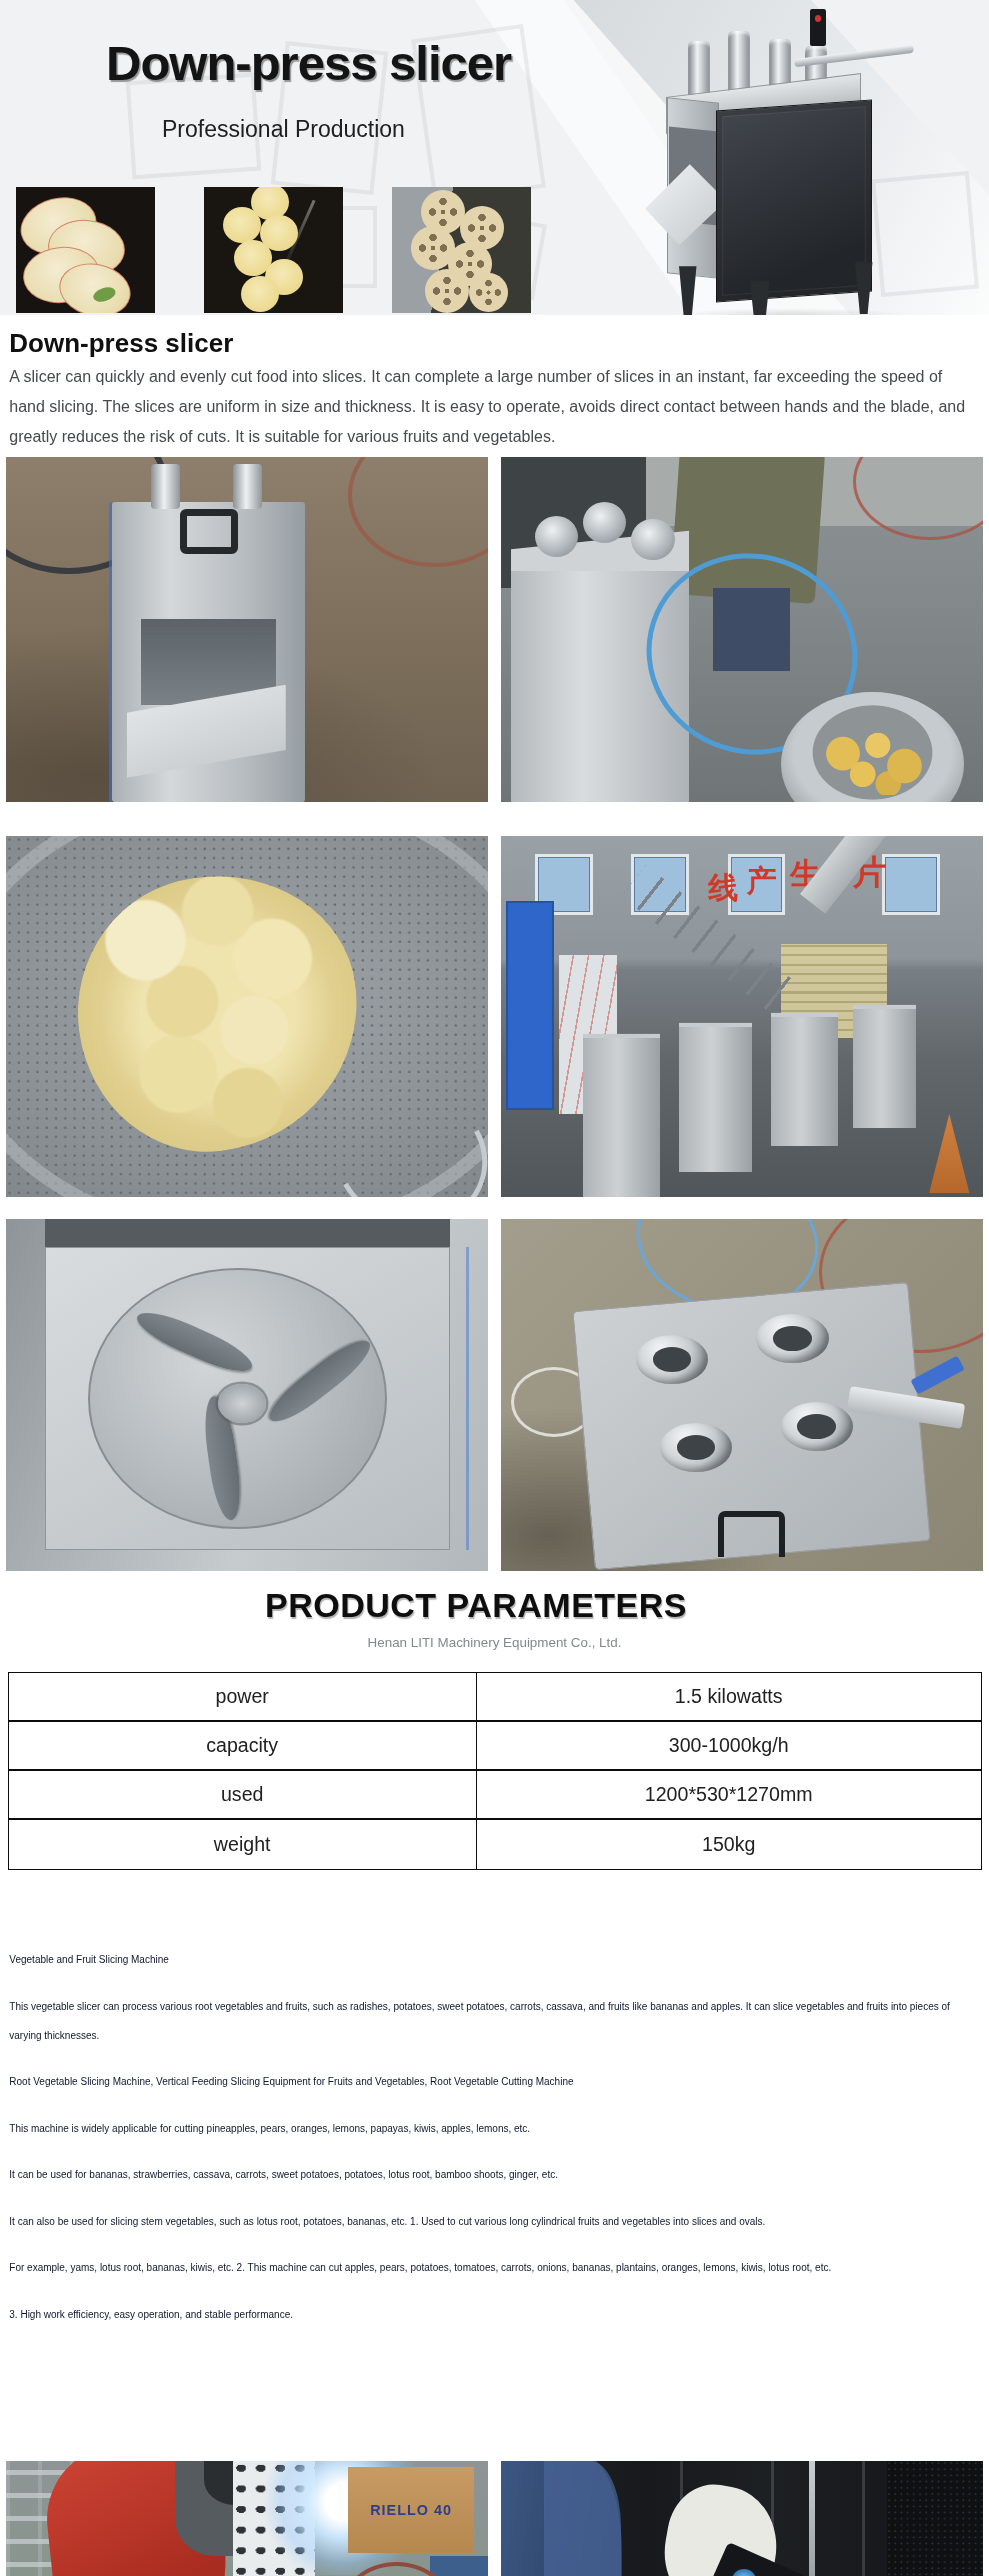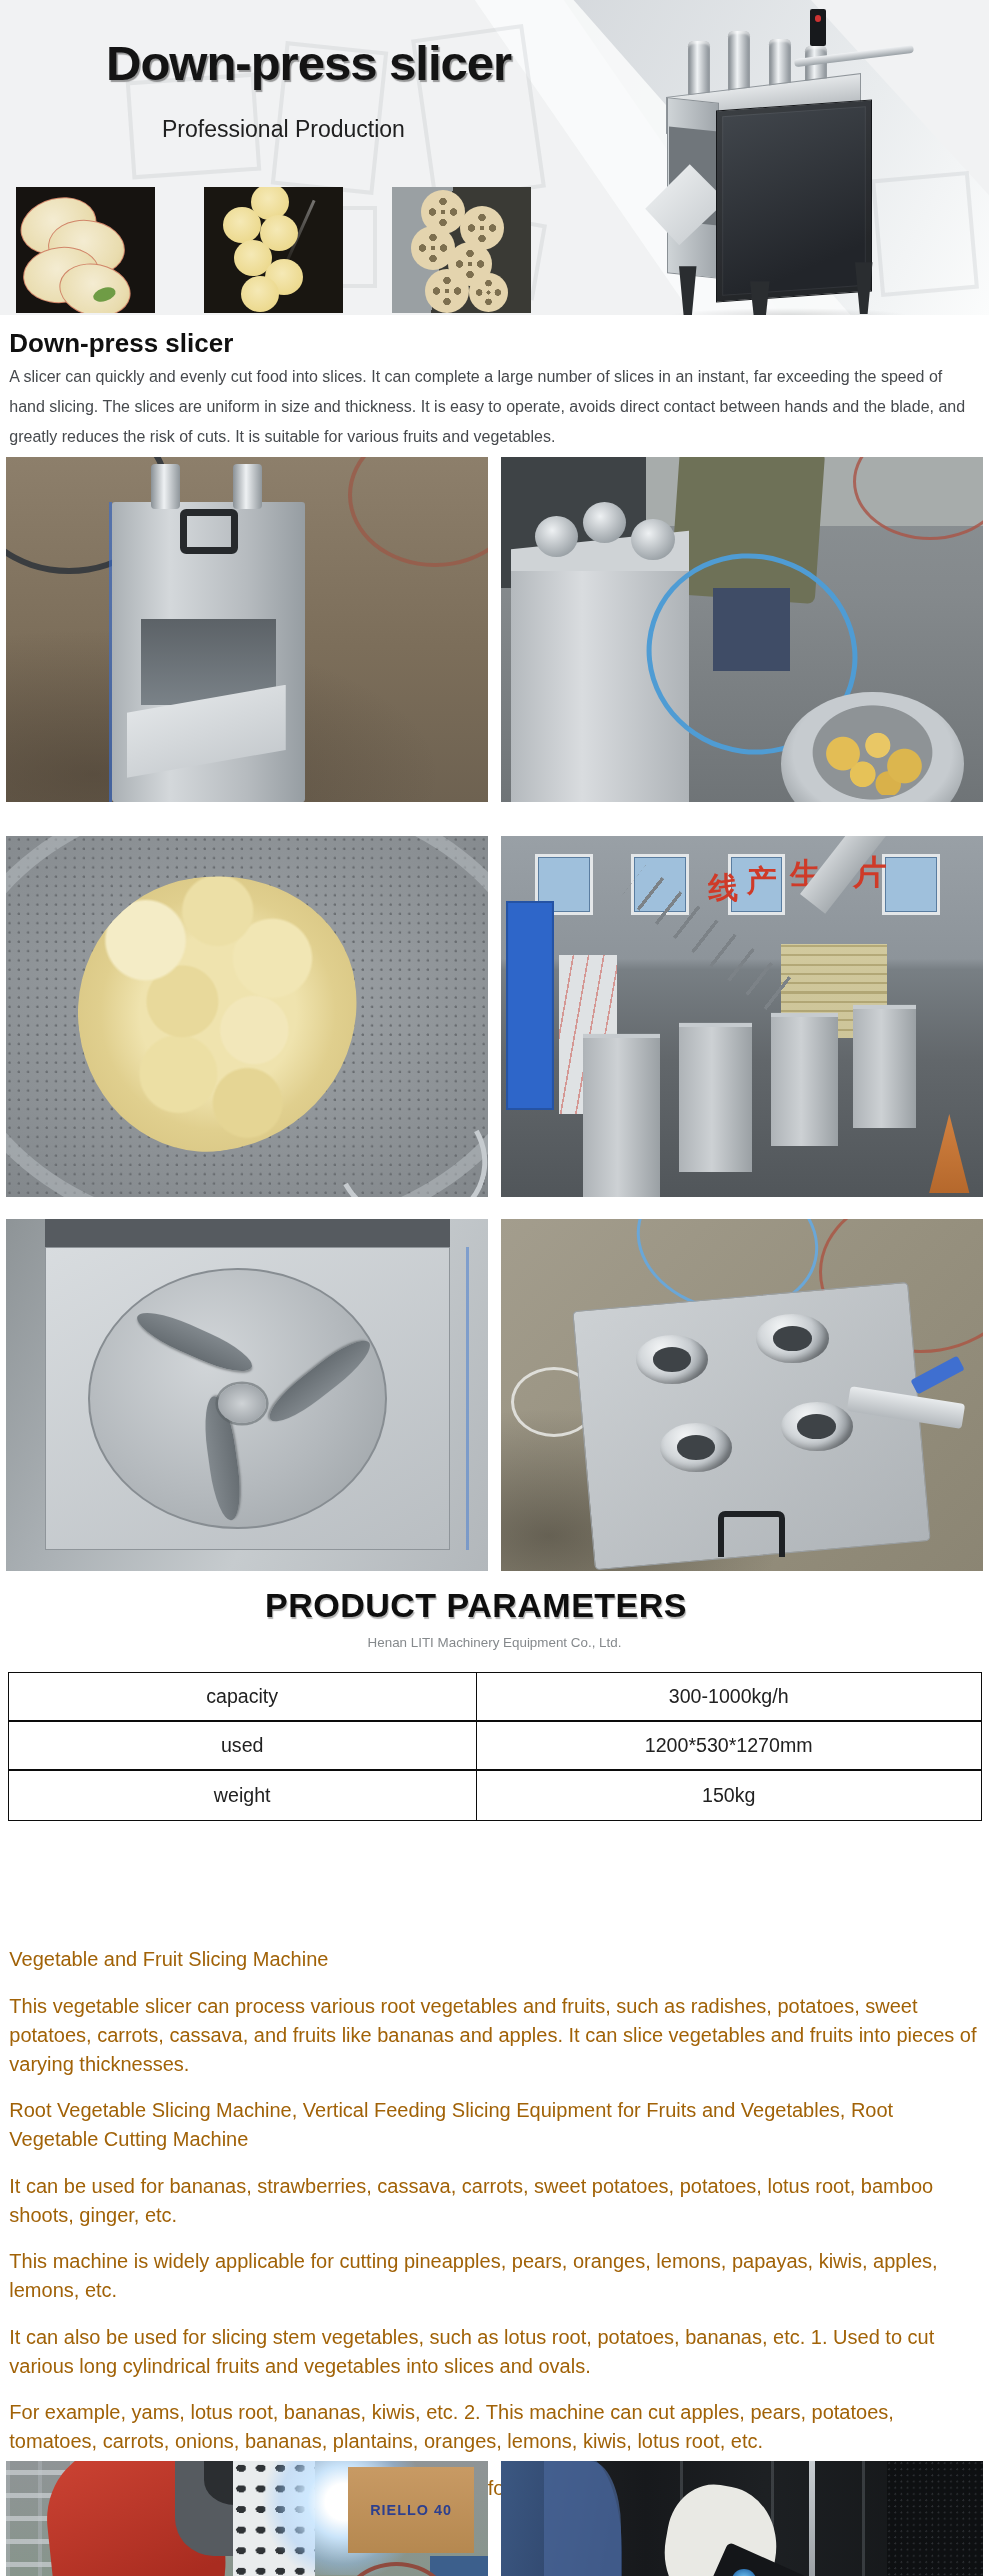--- a/index.html
+++ b/index.html
@@ -272,21 +272,21 @@
   #params-company { left:0; top:1635px; width:989px; text-align:center; font-size:13.4px; color:#85898c; }
   #params-table { left:7.7px; top:1672px; width:974px; border:1.5px solid #0c0c0c; background:#fff; }
   .prow { display:flex; height:49px; border-bottom:2.1px solid #0c0c0c; }
   .prow:last-child { border-bottom:none;text-align:right; }
   .pcell { display:flex; align-items:center; justify-content:center; font-size:19.6px; color:#212121; }
   .pcell.lab { width:468px; border-right:1.5px solid #0c0c0c; }
   .pcell.val { flex:1; }
 
   
   #details { left:9.3px; top:1945px; width:974px; }
-  #details p { font-size:20px; line-height:29px; color:#a16207; margin:0 0 17.5px 0; }
+  #details p { font-size:10px; line-height:29px; color:#0f172a; margin:0 0 17.5px 0; }
 
 </style>
 </head>
 <body>
 
 <div id="hero" class="abs">
   <div class="hero-band abs"></div>
   <div class="hero-white-wedge abs"></div>
   <div class="wm w1"></div>
   <div class="wm w2"></div>
@@ -423,39 +423,43 @@
   <div class="r3r-ci r3r-ci4"></div>
   <div class="r3r-handle"></div>
   <div class="r3r-valve"></div>
   <div class="r3r-lever"></div>
 </div>
 
 <div id="params-heading" class="abs">PRODUCT PARAMETERS</div>
 <div id="params-company" class="abs">Henan LITI Machinery Equipment Co., Ltd.</div>
 <div id="params-table" class="abs">
   <div class="prow">
+    <div class="pcell lab">power</div>
+    <div class="pcell val">1.5 kilowatts</div>
+  </div>
+  <div class="prow">
     <div class="pcell lab">capacity</div>
     <div class="pcell val">300-1000kg/h</div>
   </div>
   <div class="prow">
     <div class="pcell lab">used</div>
     <div class="pcell val">1200*530*1270mm</div>
   </div>
   <div class="prow">
     <div class="pcell lab">weight</div>
     <div class="pcell val">150kg</div>
   </div>
 </div>
 
 <div id="details" class="abs">
   <p>Vegetable and Fruit Slicing Machine</p>
   <p>This vegetable slicer can process various root vegetables and fruits, such as radishes, potatoes, sweet potatoes, carrots, cassava, and fruits like bananas and apples. It can slice vegetables and fruits into pieces of varying thicknesses.</p>
   <p>Root Vegetable Slicing Machine, Vertical Feeding Slicing Equipment for Fruits and Vegetables, Root Vegetable Cutting Machine</p>
+  <p>This machine is widely applicable for cutting pineapples, pears, oranges, lemons, papayas, kiwis, apples, lemons, etc.</p>
   <p>It can be used for bananas, strawberries, cassava, carrots, sweet potatoes, potatoes, lotus root, bamboo shoots, ginger, etc.</p>
-  <p>This machine is widely applicable for cutting pineapples, pears, oranges, lemons, papayas, kiwis, apples, lemons, etc.</p>
   <p>It can also be used for slicing stem vegetables, such as lotus root, potatoes, bananas, etc. 1. Used to cut various long cylindrical fruits and vegetables into slices and ovals.</p>
   <p>For example, yams, lotus root, bananas, kiwis, etc. 2. This machine can cut apples, pears, potatoes, tomatoes, carrots, onions, bananas, plantains, oranges, lemons, kiwis, lotus root, etc.</p>
   <p>3. High work efficiency, easy operation, and stable performance.</p>
 </div>
 
 <div class="ph cellL rowA ral">
   <div class="ral-shelf"></div>
 
   <div class="ral-red"></div>
   <div class="ral-sleeve"></div>

